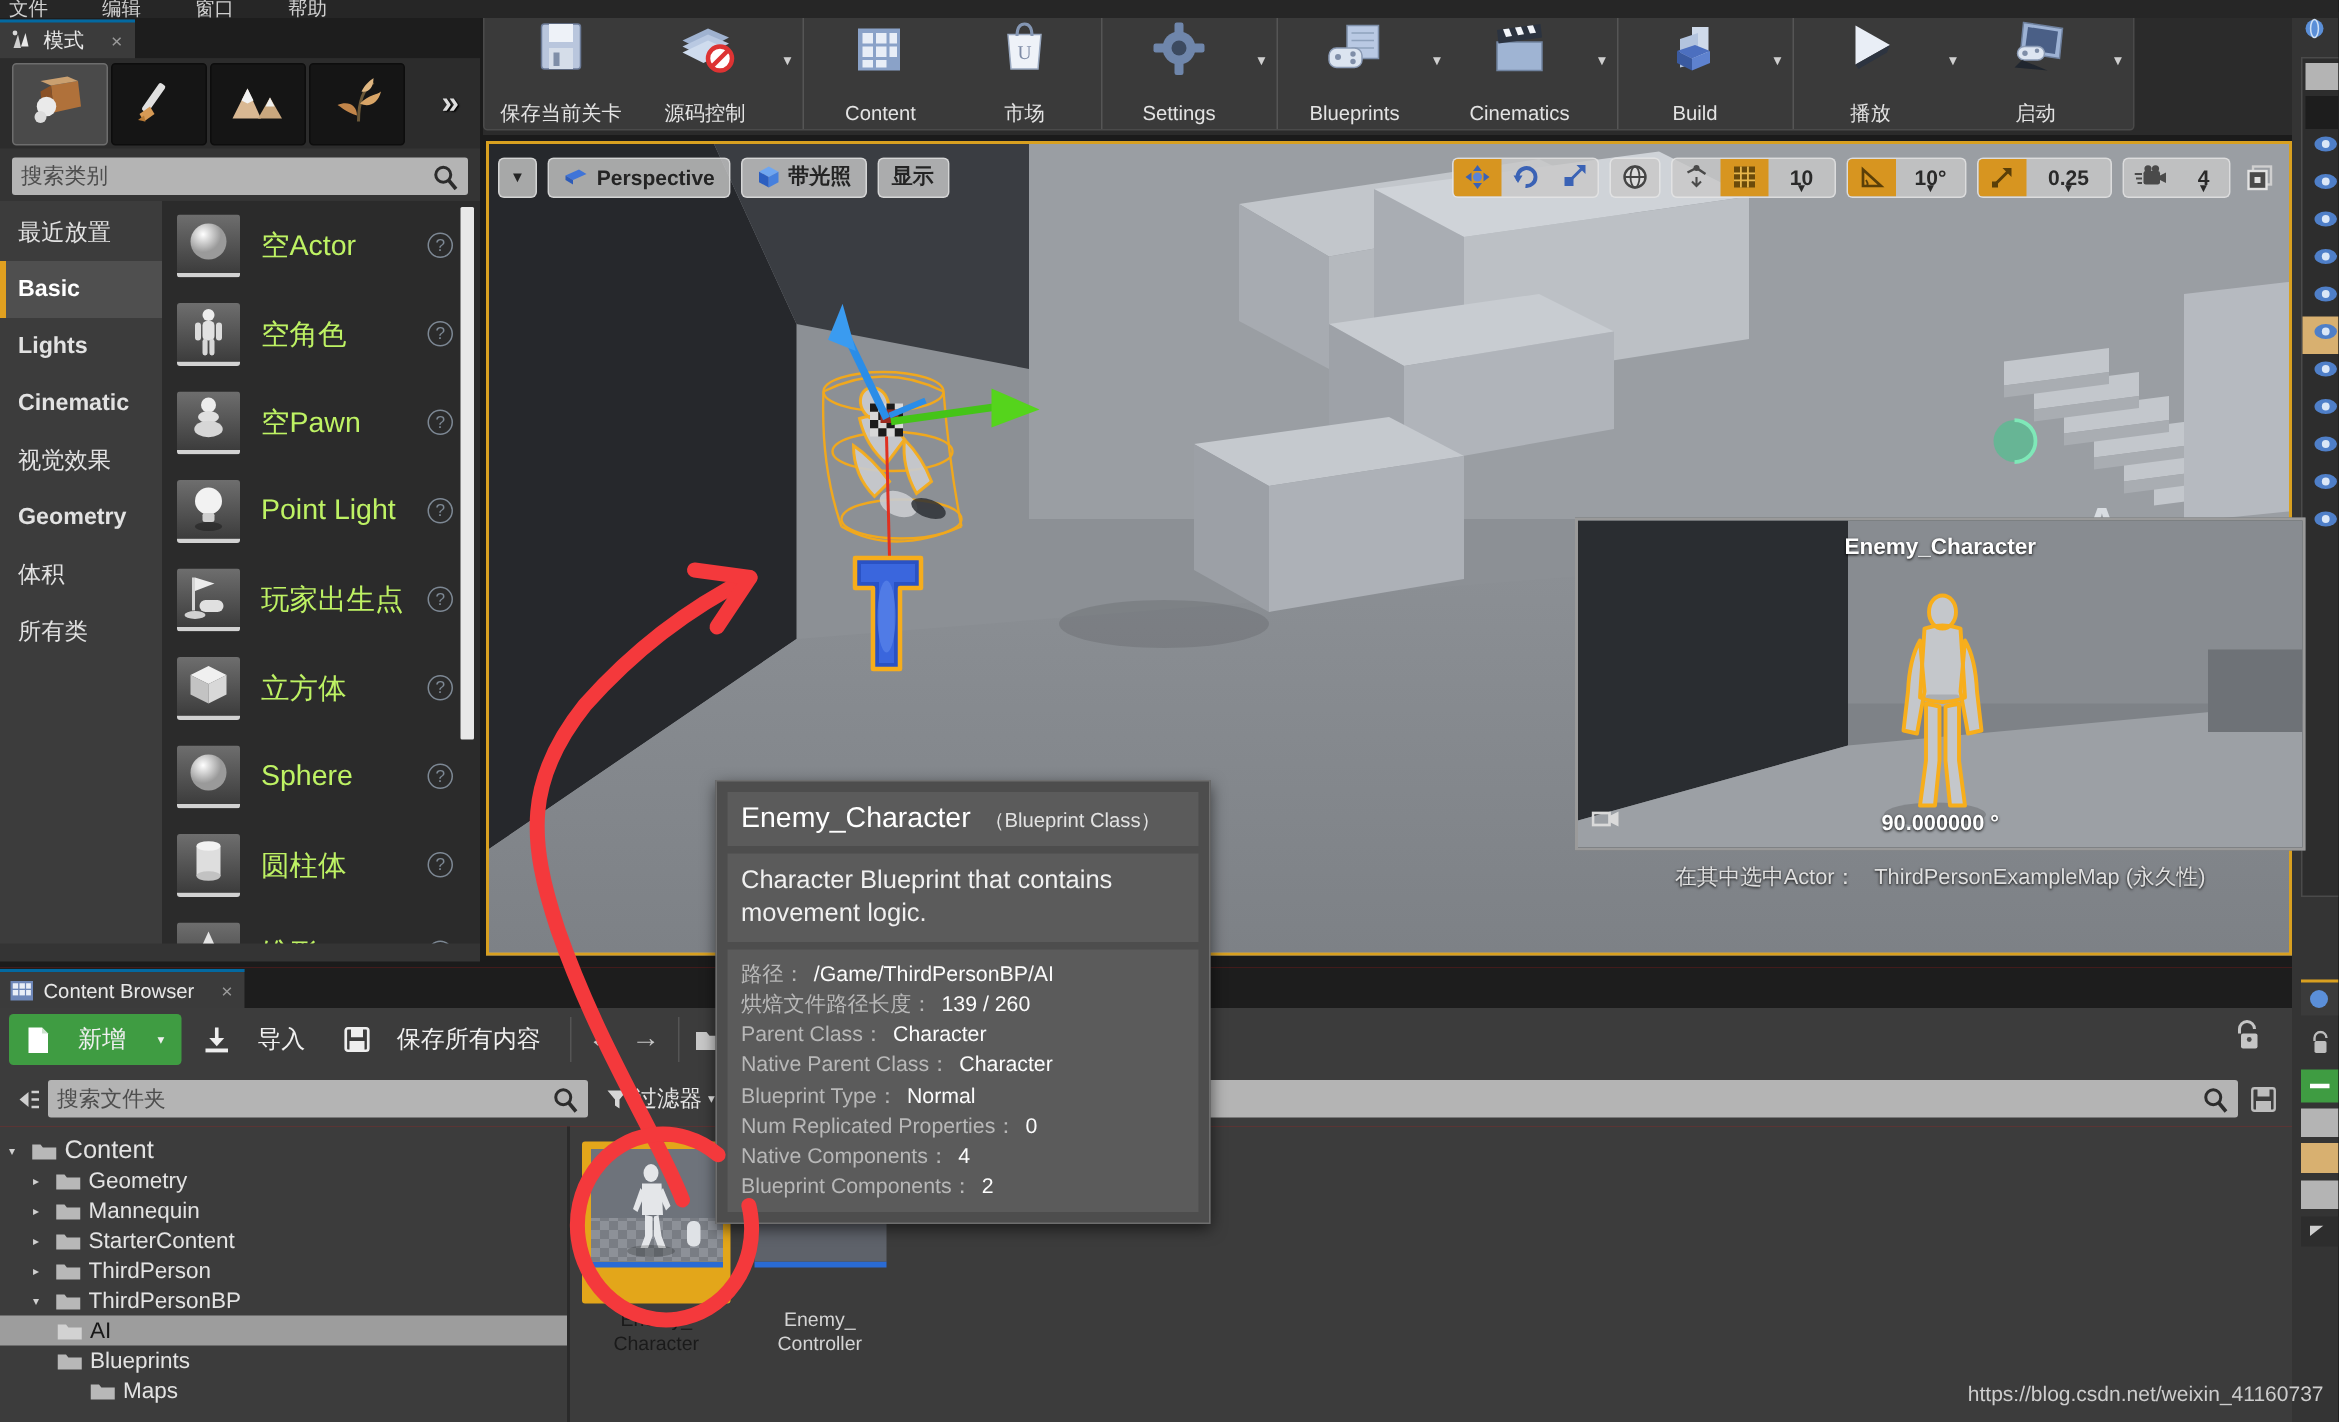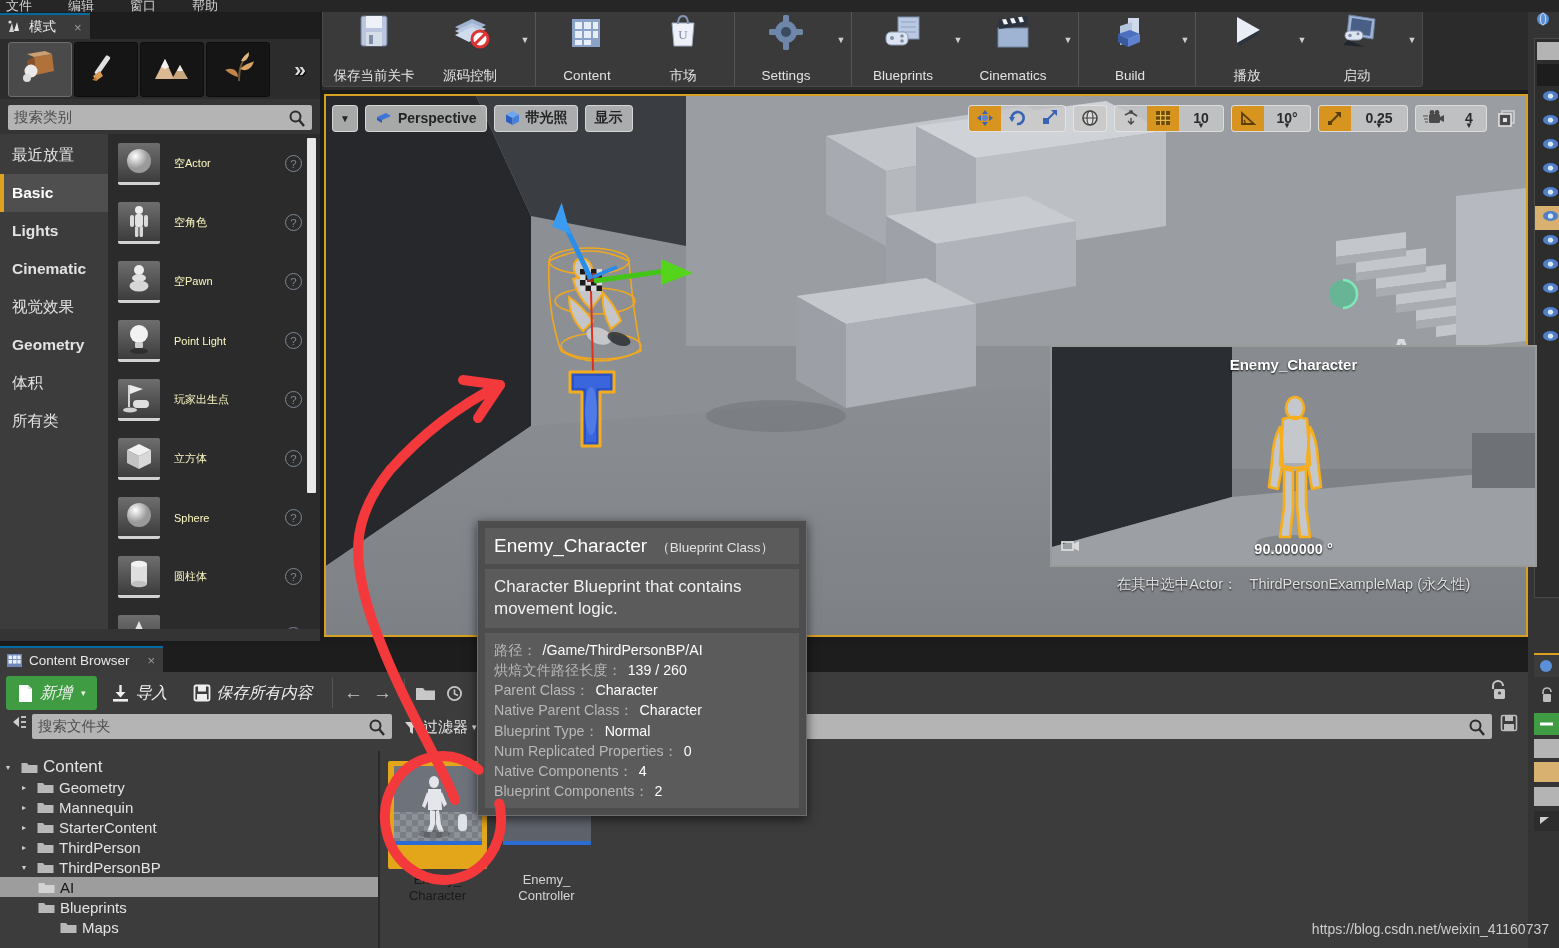--- a/index.html
+++ b/index.html
@@ -67,21 +67,21 @@
 
   #actor-list { flex: 1; background: #2b2b2b; position: relative; overflow: hidden; }
   .arow {
     height: 59px; display: flex; align-items: center; padding-left: 10px; gap: 14px;
   }
   .athumb {
     width: 42px; height: 42px; border-radius: 2px; position: relative;
     background: linear-gradient(#6e6e6e, #3c3c3c); border-bottom: 3px solid #d2d2d2;
     display:flex; align-items:center; justify-content:center; overflow:hidden;
   }
-  .aname { font-size: 11px; color: #fef9c3; flex: 1; }
+  .aname { font-size: 19px; color: #bef264; flex: 1; }
   .ahelp { width: 17px; height: 17px; border-radius: 50%; border: 1.6px solid #7d8894;
     color: #7d8894; font-size: 11.5px; display:flex; align-items:center; justify-content:center;
     margin-right: 18px; }
   #alist-scrollbar { position: absolute; right: 4px; top: 4px; width: 9px; height: 355px;
     background: #e8e8e8; border-radius: 1px; }
 
   
   #main-toolbar {
     position: absolute; left: 322px; top: 8px; width: 1206px; height: 82px;
     background: #2b2b2b; display: flex; align-items: stretch;
@@ -162,30 +162,30 @@
     font-size: 14px; color: #1f1f1f; }
   #pv-level b { font-weight: bold; }
 
   
   #content-browser {
     position: absolute; left: 0; top: 645px; width: 1528px; height: 303px; background: #b91c1c;
   }
   #cb-tabstrip { height: 27px; background: #1d1d1d; display: flex; align-items: flex-end; }
   #cb-toolbar { height: 42px; background: #3c3c3c; display: flex; align-items: center;
     padding: 0 6px; gap: 3px; }
-  .cbbtn { height: 34px; display: flex; align-items: center; gap: 6px; padding: 0 11px;
-    font-size: 16px; color: #f0f0f0; border-radius: 3px; font-style: italic; }
+  .cbbtn { height: 34px; display: flex; align-items: center; gap: 18px; padding: 0 11px;
+    font-size: 16px; color: #f0f0f0; border-radius: 3px; }
   .cbbtn.green { background: #3f9c42; }
   .cbbtn.green .cdown { font-size: 9px; margin-left: 3px; }
   #cb-sep { width: 1px; height: 30px; background: #555; margin: 0 5px; }
   .navbtn { width: 26px; height: 28px; display:flex; align-items:center; justify-content:center;
     color: #c6c6c6; font-size: 19px; }
   #cb-lock { margin-left: auto; margin-right: 14px; }
 
-  #cb-row2 { height: 37px; display: flex; align-items: flex-start; background: #3c3c3c; gap: 4px;
+  #cb-row2 { height: 37px; display: flex; align-items: center; background: #3c3c3c; gap: 4px;
     padding: 0 6px; }
   #cb-treesearch { width: 360px; height: 25px; background: #b4b4b4; border-radius: 2px;
     display: flex; align-items: center; padding: 0 6px; color: #4d4d4d; font-size: 14.5px; }
   .treeicon { width: 22px; display:flex; align-items:center; justify-content:center; color:#c9c9c9; }
   #filter-btn { display: flex; align-items: center; gap: 4px; font-size: 15px; color: #e6e6e6;
     padding: 0 8px; height: 26px; }
   #cb-assetsearch { flex: 1; height: 25px; background: #b4b4b4; border-radius: 2px;
     display: flex; align-items: center; padding: 0 6px; color: #4d4d4d; font-size: 14px; margin-left: 2px;}
   #cb-save { width: 26px; display: flex; align-items: center; justify-content: center; }
 

